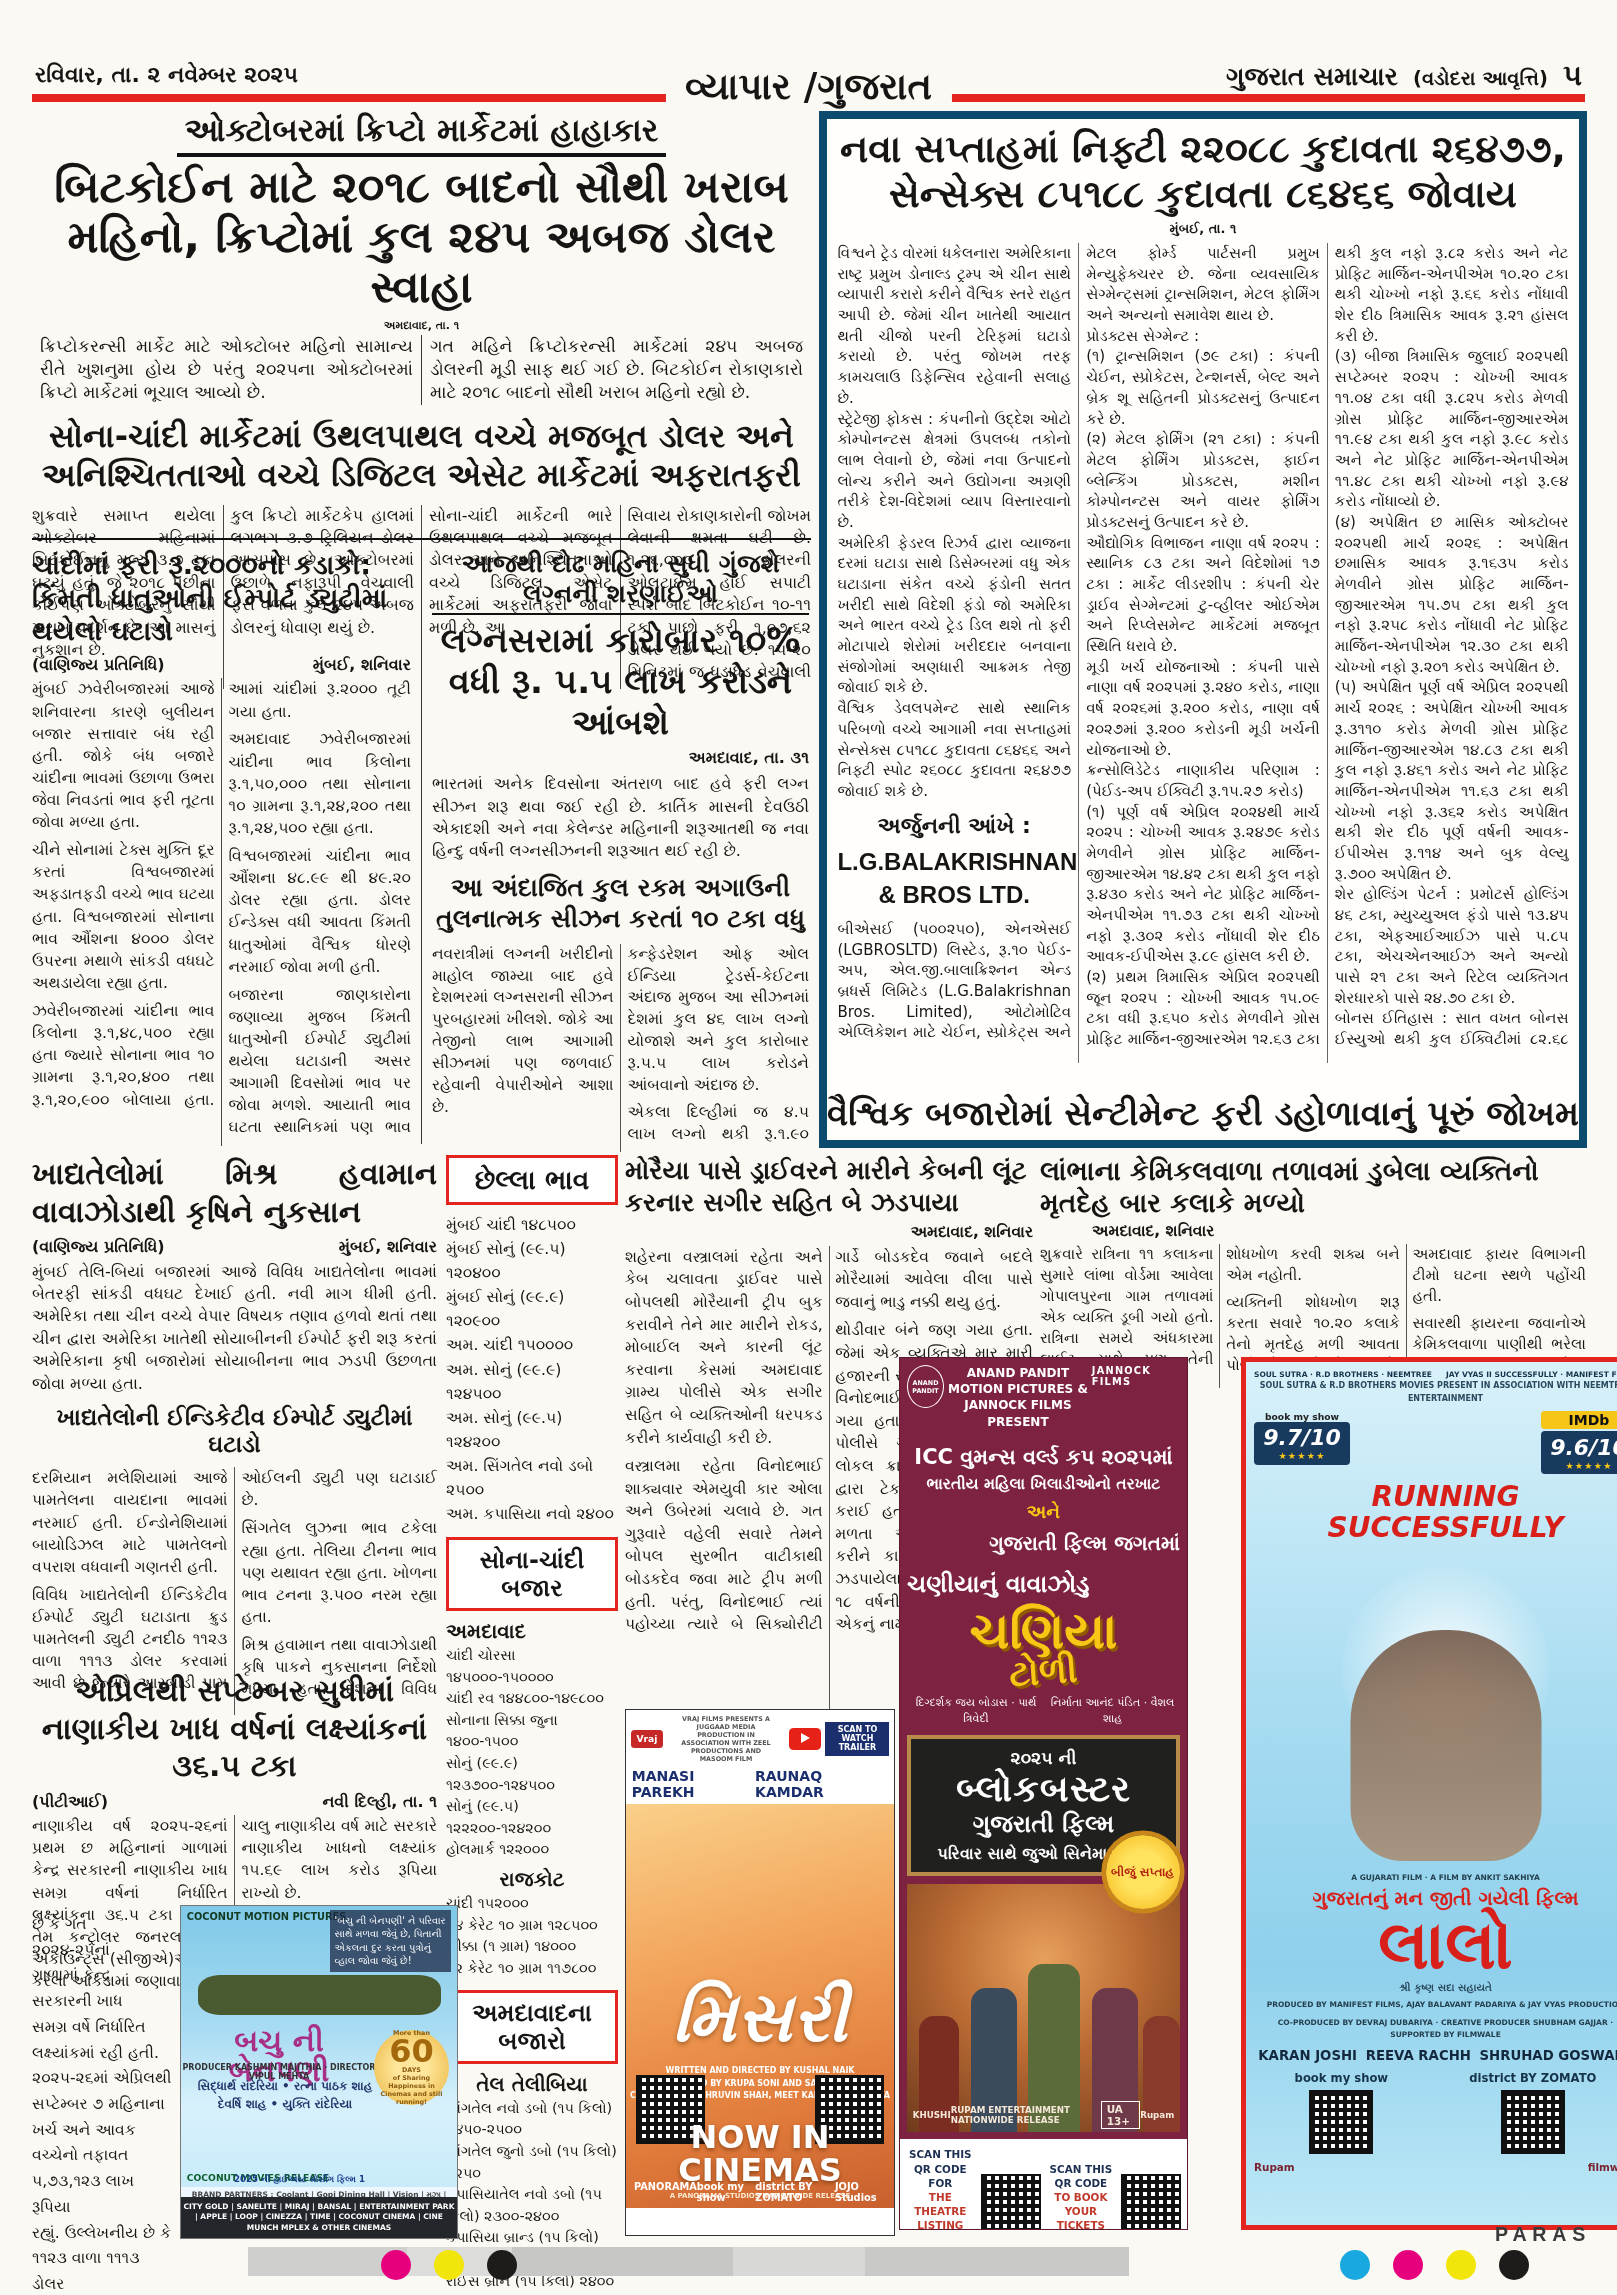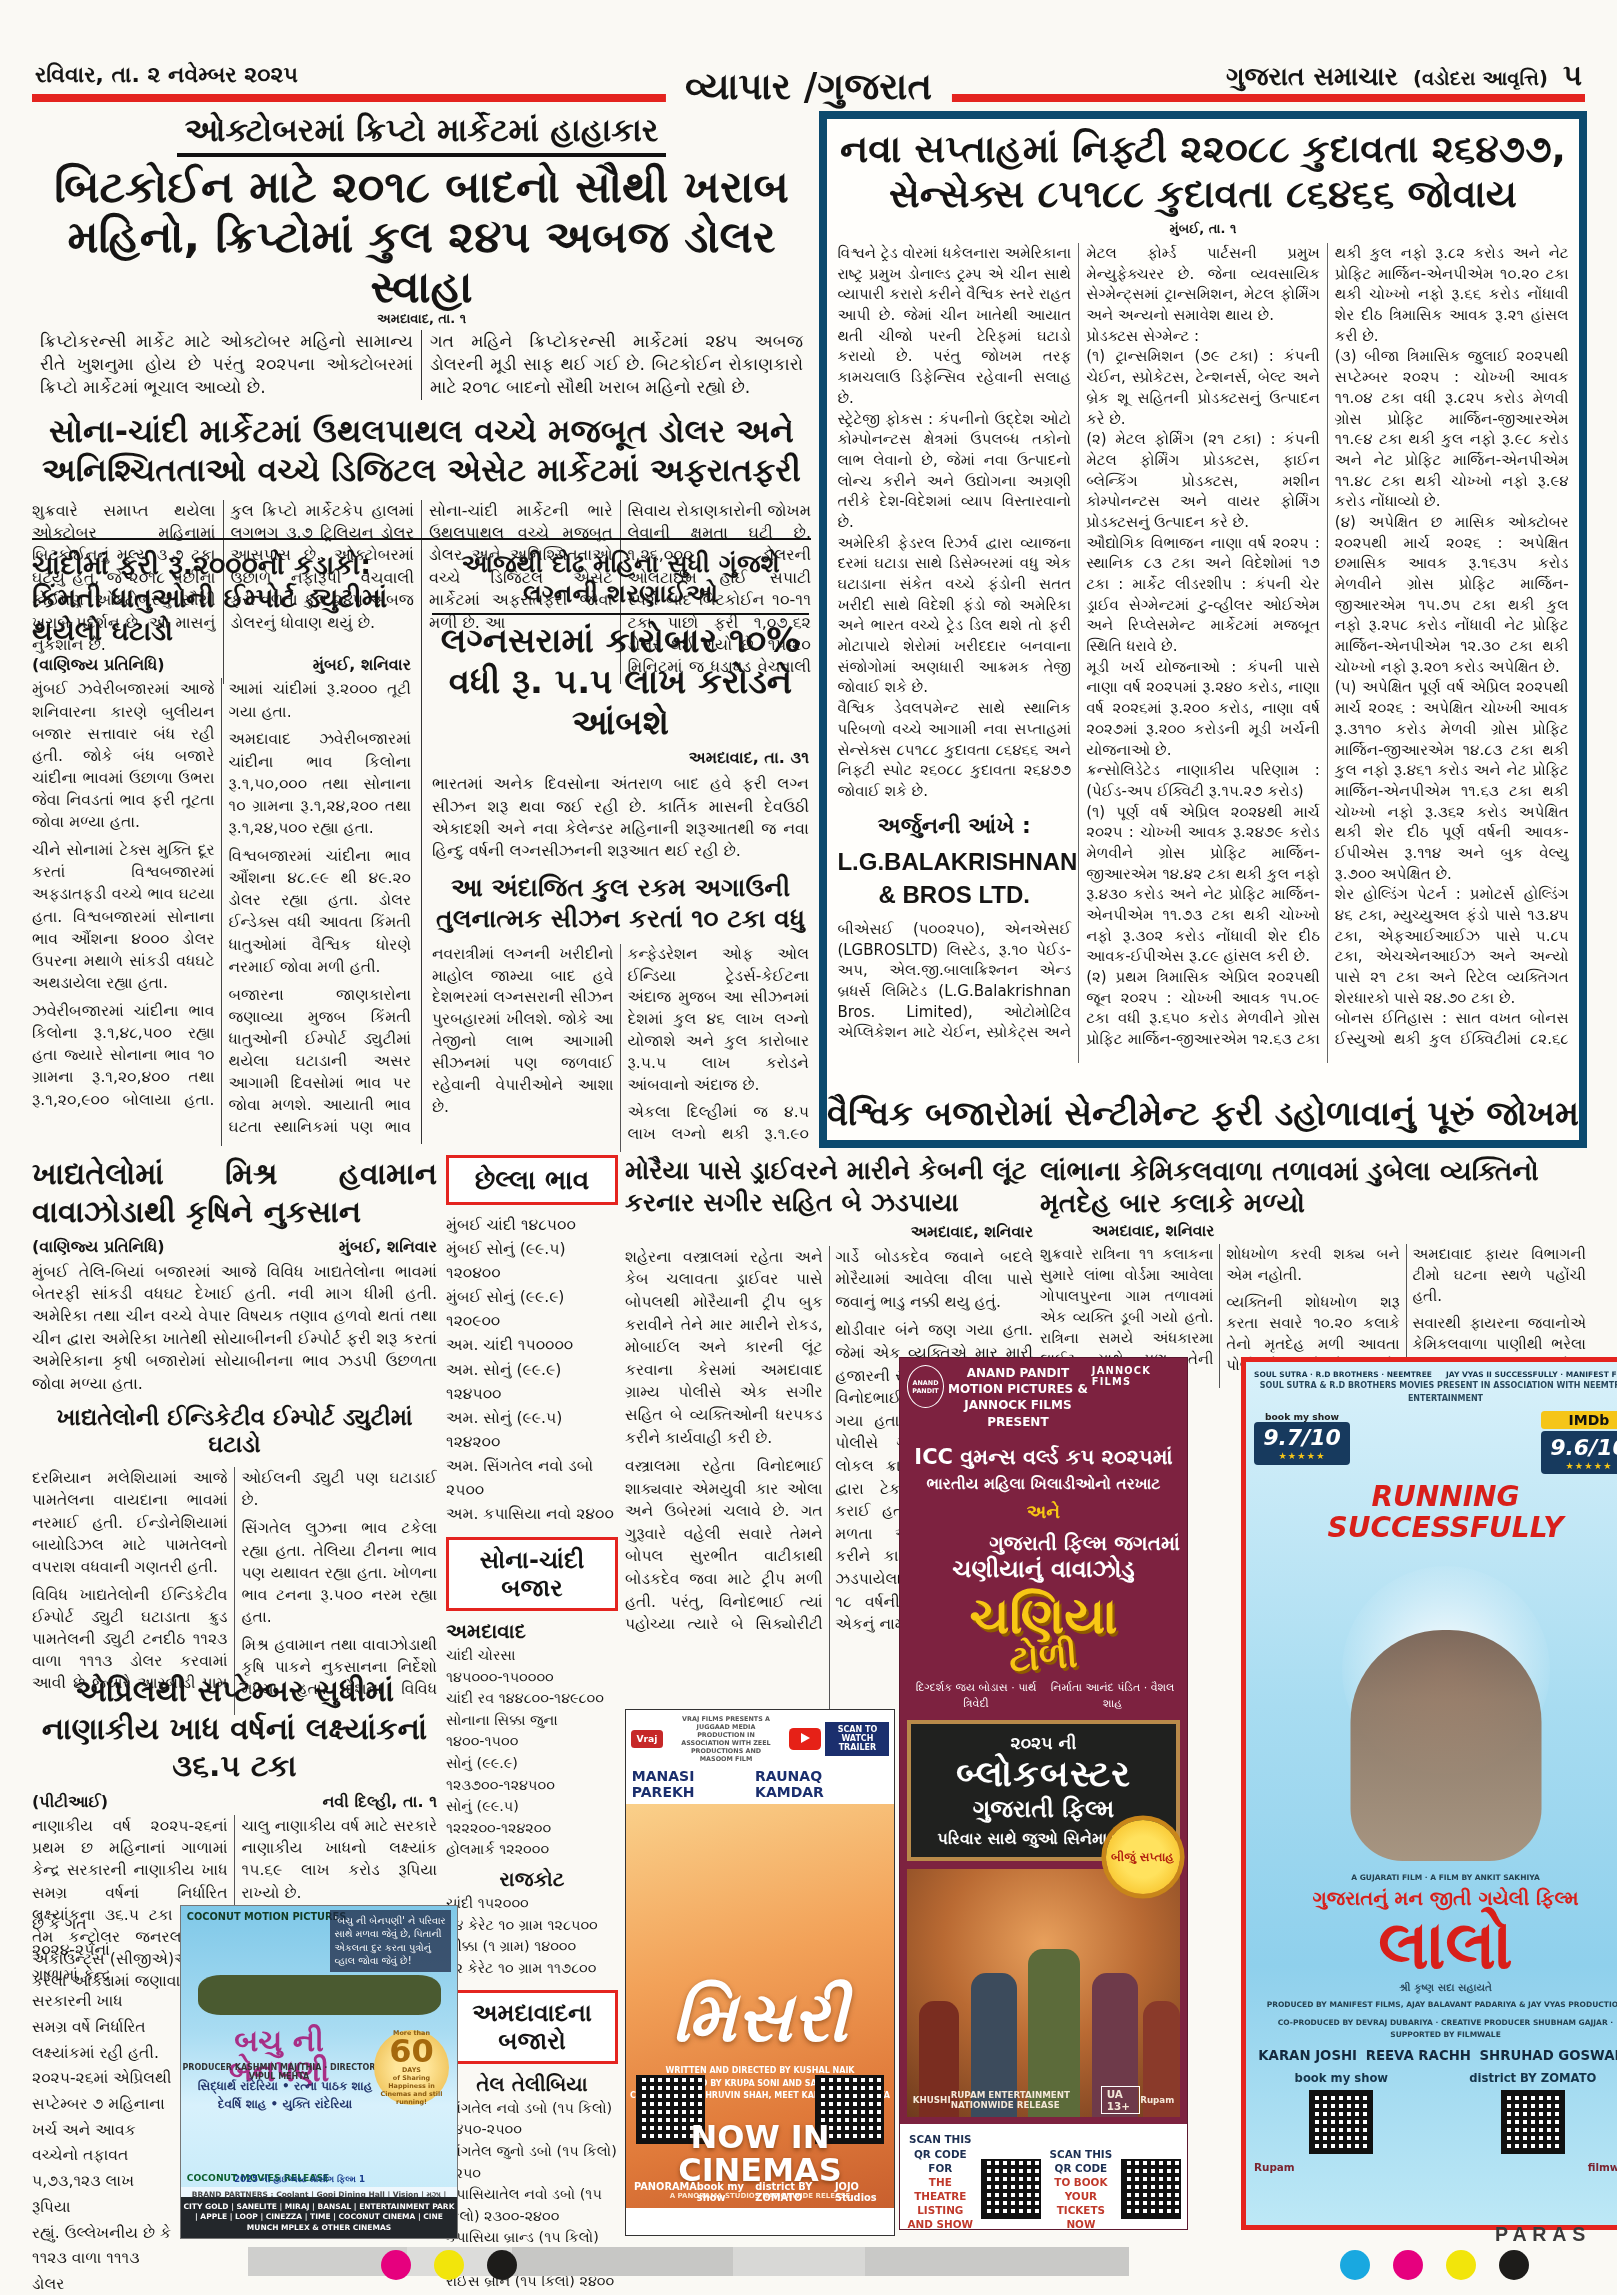--- a/index.html
+++ b/index.html
@@ -15,21 +15,21 @@
 #hdr-right{right:35px;top:58px;font-size:25.4px;font-weight:bold;display:flex;gap:15px;align-items:baseline}
 #hdr-right .ed{font-size:19.6px;font-weight:bold}
 #hdr-page{font-size:29px}
 #hdr-rule{left:32px;right:32px;top:94px;height:7.5px;background:#e4241f}
 #hdr-section{left:50%;top:65px;transform:translateX(-50%);font-size:37px;font-weight:bold;
   background:#faf9f4;padding:0 19.6px;z-index:2}
 
 #crypto{left:32px;top:111px;width:779px}
 #crypto .kick{font-size:32px;font-weight:bold;display:inline-block;border-bottom:4px solid #111;padding:0 8px 3.5px}
 #crypto h1{font-size:44px;line-height:1.13;margin-top:5.8px}
-#crypto .dl{font-size:13px;}
+#crypto .dl{font-size:11px;margin-top:8px}
 .introrow{display:flex;margin-top:2.3px}
 .introrow>div{flex:1;font-size:17.3px;line-height:1.35;padding:0 8px}
 .introrow>div+div{border-left:1.2px solid #333}
 #crypto .sub{font-size:32px;line-height:1.2;margin:12.7px 0 10.4px}
 #crypto .body{column-count:4;column-gap:15px;column-rule:1.2px solid #444;font-size:16px;line-height:1.4;height:184px;overflow:hidden}
 .body p{margin-bottom:5.8px}
 #rule-a{left:32px;top:538px;width:779px;border-top:2.3px solid #111}
 
 #silver{left:32px;top:549px;width:379px}
 #silver h2{font-size:27px;line-height:1.22}
@@ -131,21 +131,21 @@
 
 #chaniya{left:899px;top:1357px;width:289px;height:873px;background:#7d2240;color:#fff;border:1.7px solid #5c1830;overflow:hidden;padding:7px}
 #chaniya .toprow{display:flex;justify-content:space-between;align-items:flex-start}
 #chaniya .ap{width:43px;height:43px;border:1.7px solid #fff;border-radius:50%;font-size:6.4px;font-weight:bold;display:flex;align-items:center;justify-content:center;text-align:center}
 #chaniya .present{font-size:12px;font-weight:bold;text-align:center;width:173px;line-height:1.35}
 #chaniya .jann{font-size:9.8px;font-weight:bold;letter-spacing:1.2px}
 #chaniya .l1{font-size:21px;font-weight:bold;text-align:center;margin-top:15px}
 #chaniya .l2{font-size:15.6px;font-weight:bold;text-align:center;margin-top:5.8px}
 #chaniya .ane{font-size:18.5px;font-weight:bold;text-align:center;color:#f8c715;margin-top:8px}
 #chaniya .l3{font-size:20px;font-weight:bold;text-align:right;margin-top:8px}
-#chaniya .l4{font-size:24px;font-weight:bold;text-align:center;margin-top:0}
+#chaniya .l4{font-size:24px;font-weight:bold;margin-top:15px}
 #chaniya .logo{margin-top:10.4px;text-align:center;line-height:.95}
 #chaniya .logo .a{font-size:50px;font-weight:bold;color:#f8c715;text-shadow:2.3px 2.9px 0 #8f5a00}
 #chaniya .logo .bb{font-size:36px;font-weight:bold;color:#f8c715;text-shadow:2.3px 2.9px 0 #8f5a00;display:inline-block;transform:rotate(-4deg)}
 #chaniya .credrow{display:flex;justify-content:space-between;font-size:11px;line-height:1.45;margin-top:5.8px;text-align:center}
 #chaniya .chalk{position:relative;margin-top:8px;background:#20211f;border:4px solid #b98a4a;padding:9.2px 4.6px;text-align:center}
 #chaniya .chalk .c1{font-size:17.3px;font-weight:bold}
 #chaniya .chalk .c2{font-size:36px;font-weight:bold;letter-spacing:1.2px}
 #chaniya .chalk .c3{font-size:24px;font-weight:bold}
 #chaniya .chalk .c4{font-size:16px;font-weight:bold;margin-top:5.8px}
 #chaniya .burst{position:absolute;right:-3.5px;bottom:-37px;width:74px;height:74px;border-radius:50%;

